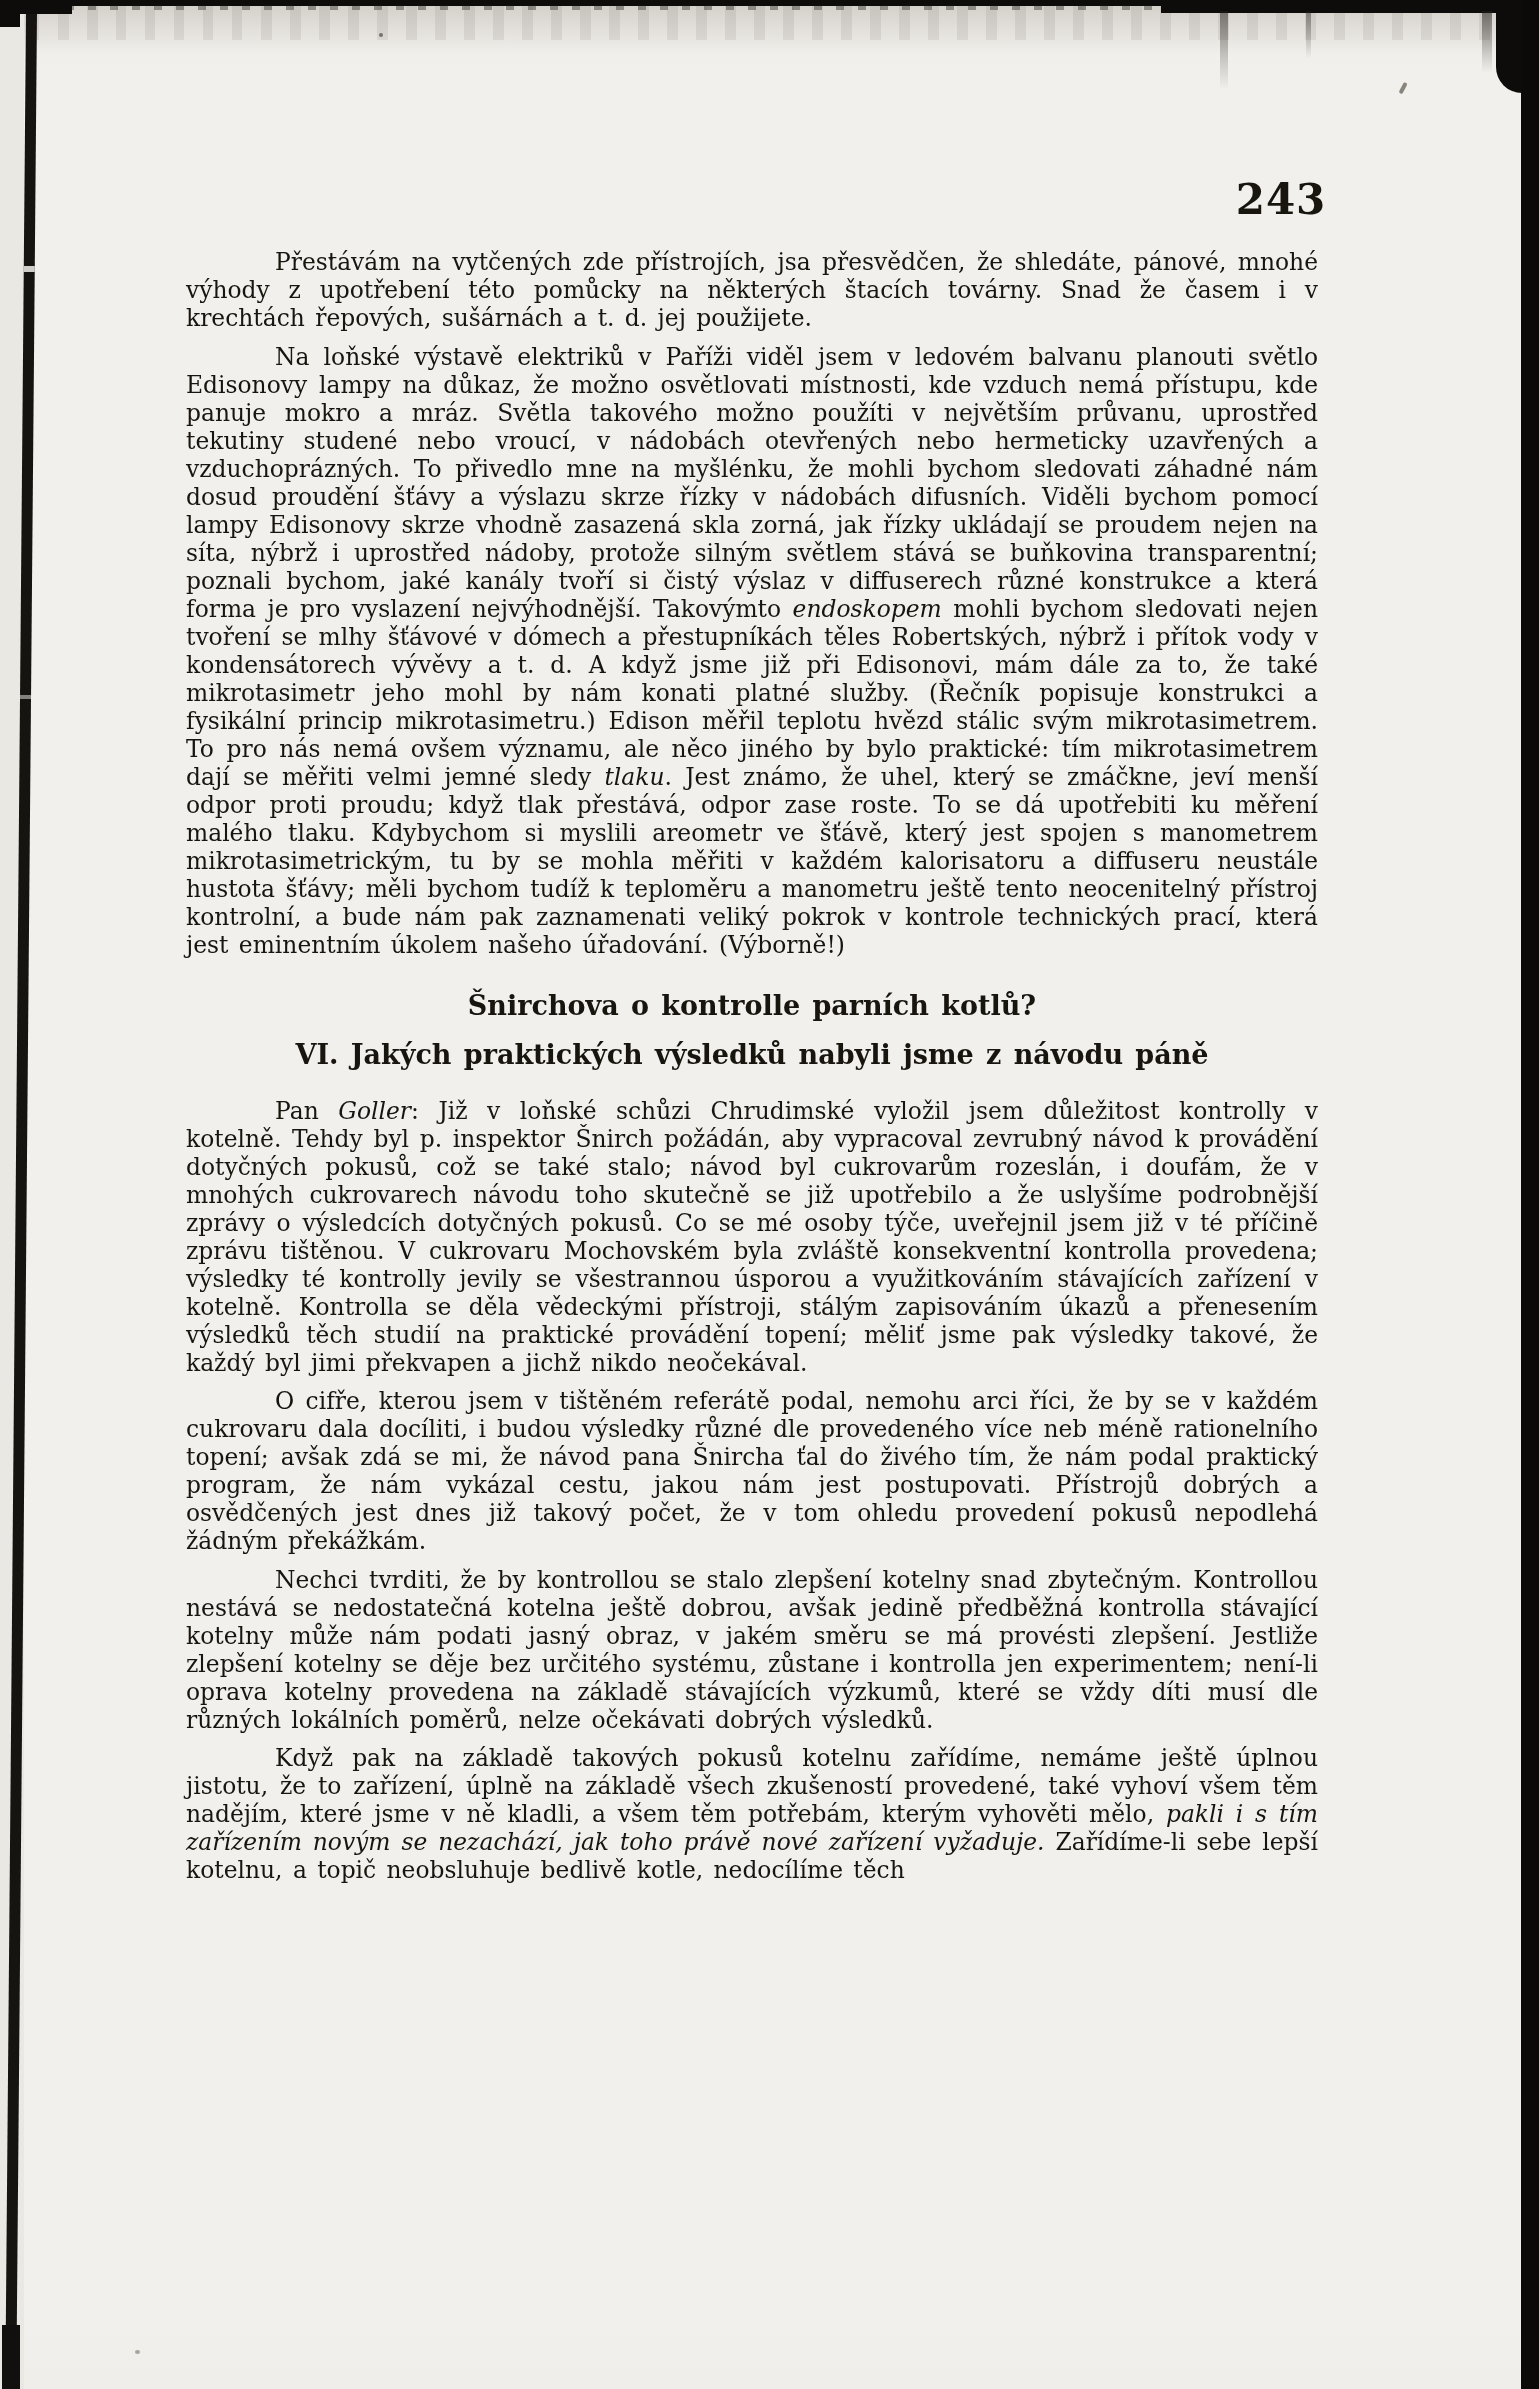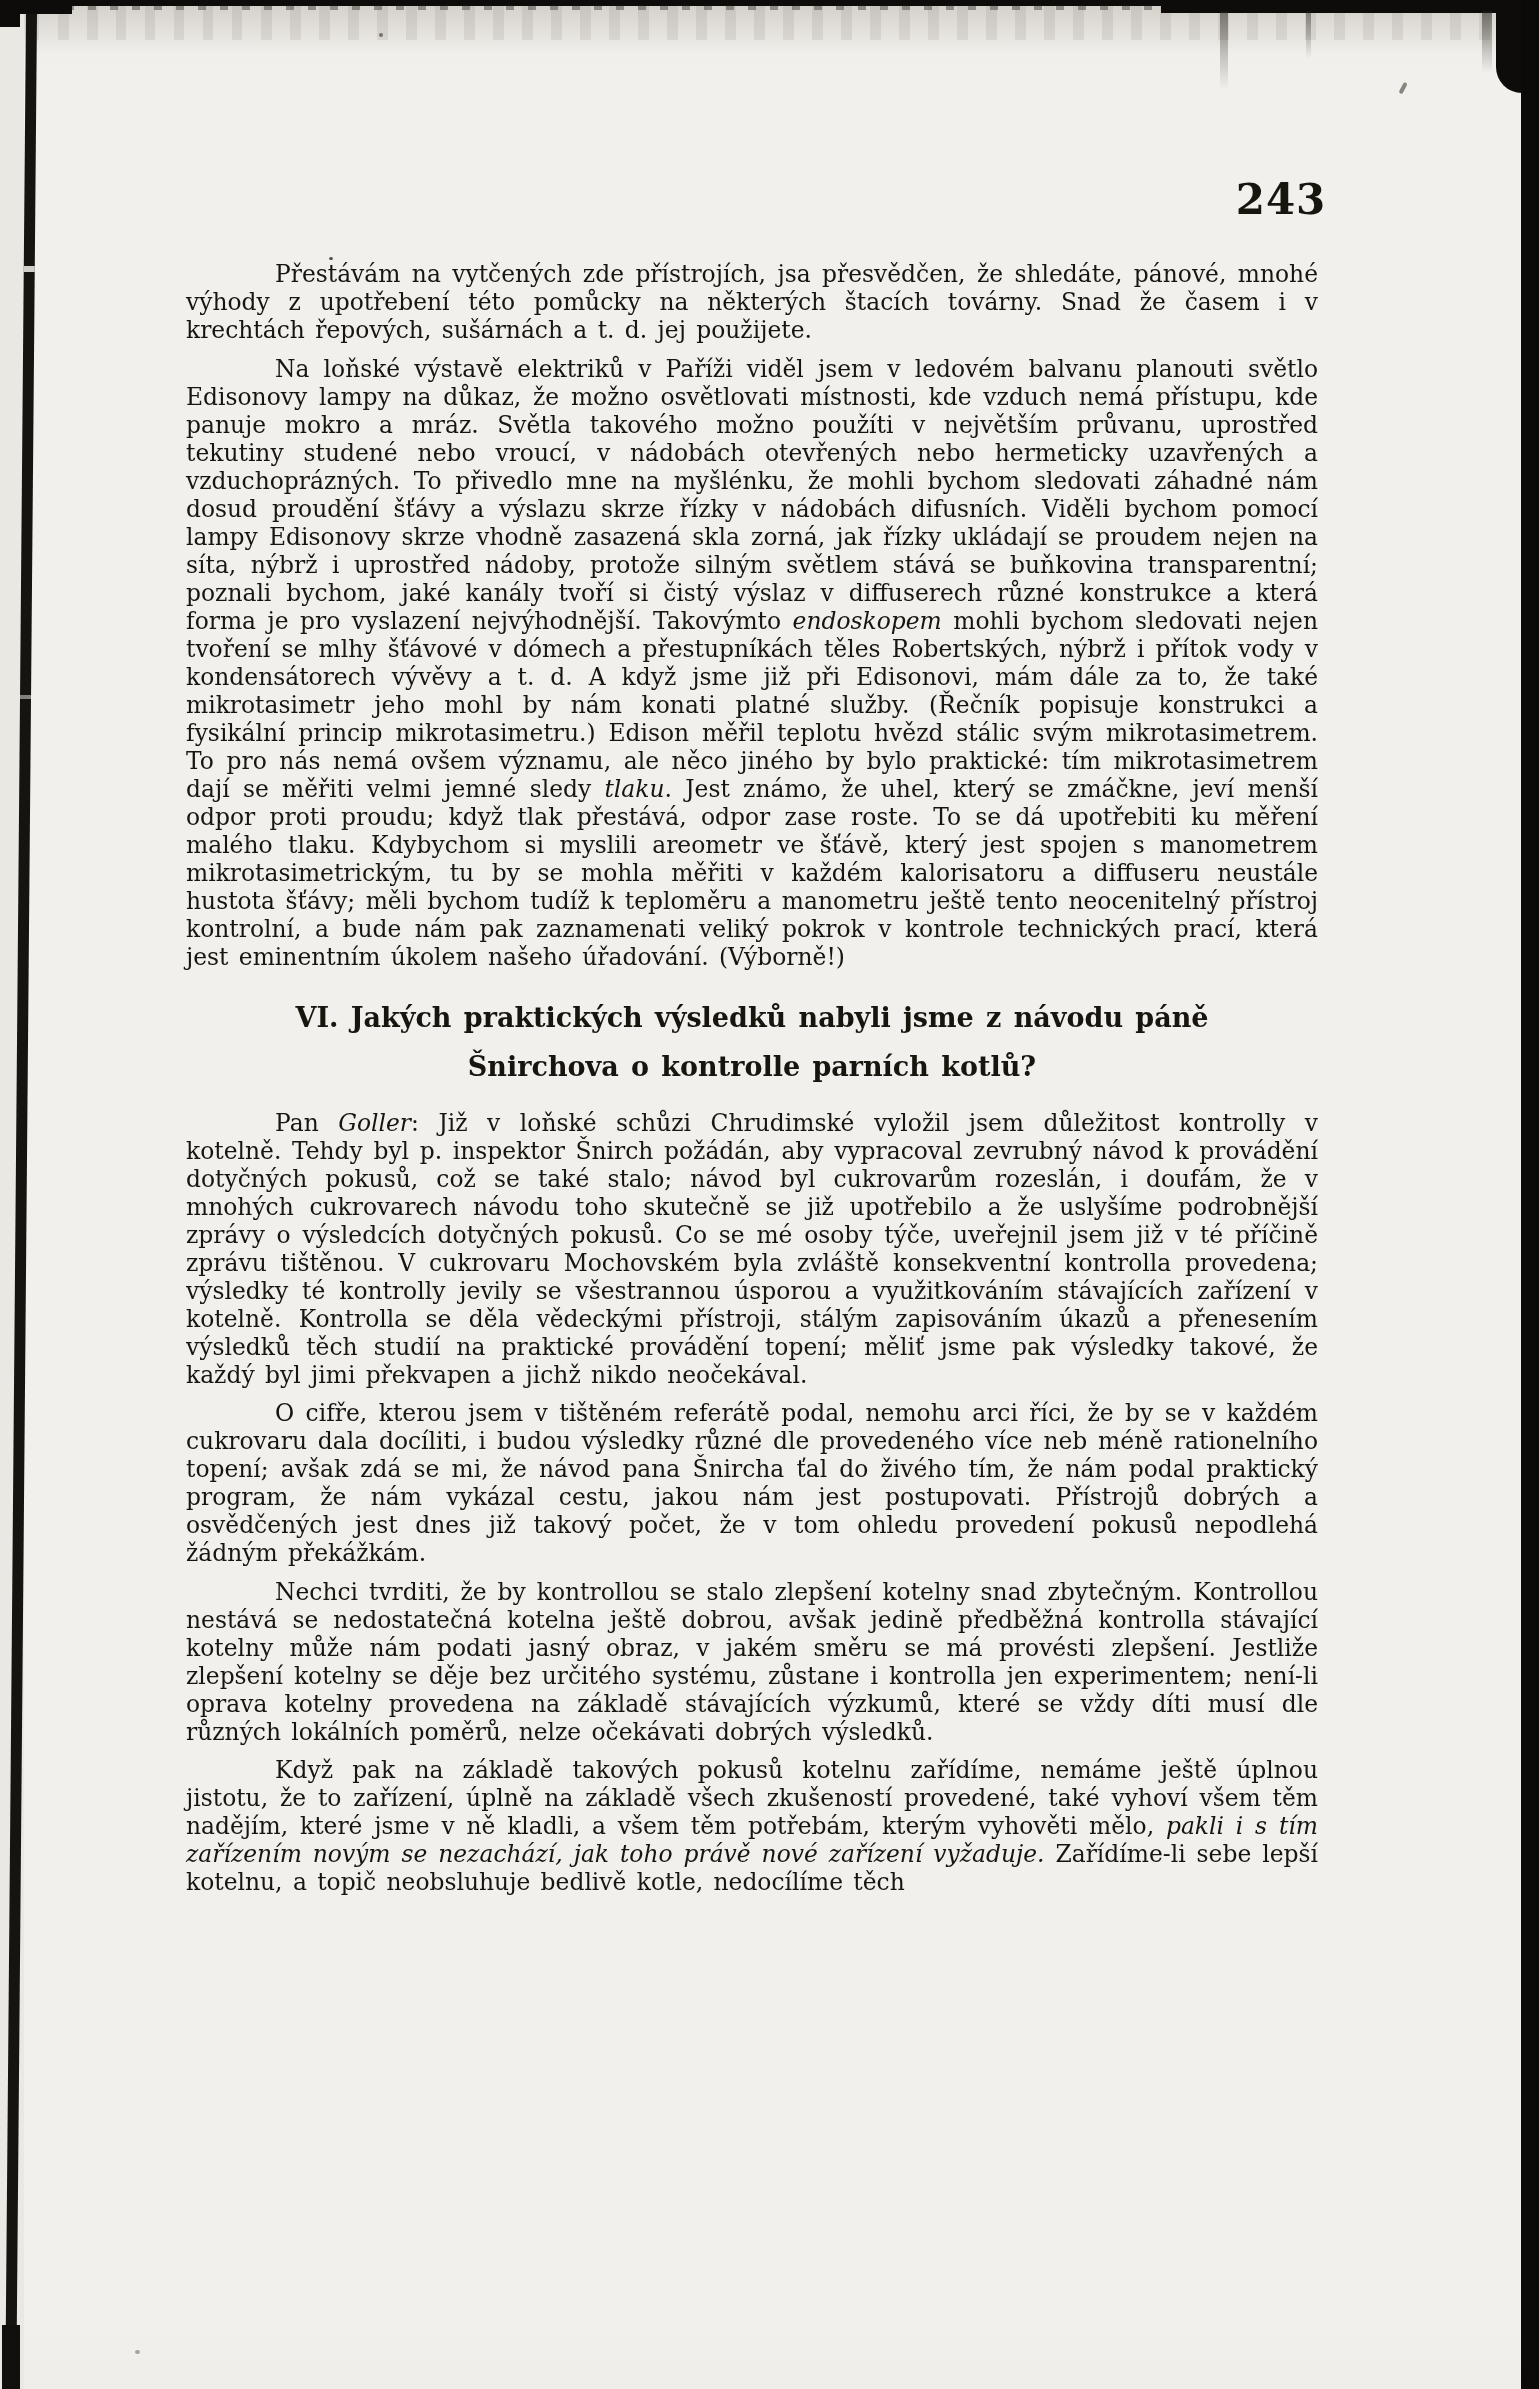--- a/index.html
+++ b/index.html
@@ -35,21 +35,21 @@
   #speck-1{left:329px;top:257px;width:4.3px;height:3.3px;background:#55504a;}
   #speck-2{left:1401px;top:82px;width:3.8px;height:12.4px;background:#8a857c;border-radius:1.9px;transform:rotate(28deg);}
   #speck-3{left:135px;top:2350px;width:4.8px;height:3.8px;background:#a9a49b;}
   #speck-4{left:379px;top:33px;width:4.3px;height:4.3px;background:#77726a;}
 
   .pagenum{
     position:absolute;left:1226px;top:175px;width:110px;text-align:center;
     font-size:42px;font-weight:700;letter-spacing:1px;color:var(--ink);
   }
   .text-block{
-    position:absolute;left:186px;top:260px;width:1132px;color:var(--ink);
+    position:absolute;left:186px;top:248px;width:1132px;color:var(--ink);
     font-size:23.4px;line-height:28px;word-spacing:2.9px;
   }
   .para{
     margin:0 0 10.5px 0;text-align:justify;text-indent:89px;hyphens:none;
   }
   .para .it{font-style:italic;}
   .heading{
     margin:22px 0 18px 0;text-align:center;font-weight:700;
     font-size:27px;line-height:49px;
   }
@@ -81,21 +81,21 @@
 <div class="speck" id="speck-2"></div>
 <div class="speck" id="speck-3"></div>
 <div class="speck" id="speck-4"></div>
 
 <div class="pagenum">243</div>
 
 <div class="text-block">
   <p class="para"><span>Přestávám na vytčených zde přístrojích, jsa přesvědčen, že shledáte, pánové, mnohé výhody z upotřebení této pomůcky na některých štacích továrny. Snad že časem i v krechtách řepových, sušárnách a t. d. jej použijete.</span></p>
   <p class="para"><span>Na loňské výstavě elektriků v Paříži viděl jsem v ledovém balvanu planouti světlo Edisonovy lampy na důkaz, že možno osvětlovati místnosti, kde vzduch nemá přístupu, kde panuje mokro a mráz. Světla takového možno použíti v největším průvanu, uprostřed tekutiny studené nebo vroucí, v nádobách otevřených nebo hermeticky uzavřených a vzduchoprázných. To přivedlo mne na myšlénku, že mohli bychom sledovati záhadné nám dosud proudění šťávy a výslazu skrze řízky v nádobách difusních. Viděli bychom pomocí lampy Edisonovy skrze vhodně zasazená skla zorná, jak řízky ukládají se proudem nejen na síta, nýbrž i uprostřed nádoby, protože silným světlem stává se buňkovina transparentní; poznali bychom, jaké kanály tvoří si čistý výslaz v diffuserech různé konstrukce a která forma je pro vyslazení nejvýhodnější. Takovýmto </span><span class="it">endoskopem</span><span> mohli bychom sledovati nejen tvoření se mlhy šťávové v dómech a přestupníkách těles Robertských, nýbrž i přítok vody v kondensátorech vývěvy a t. d. A když jsme již při Edisonovi, mám dále za to, že také mikrotasimetr jeho mohl by nám konati platné služby. (Řečník popisuje konstrukci a fysikální princip mikrotasimetru.) Edison měřil teplotu hvězd stálic svým mikrotasimetrem. To pro nás nemá ovšem významu, ale něco jiného by bylo praktické: tím mikrotasimetrem dají se měřiti velmi jemné sledy </span><span class="it">tlaku</span><span>. Jest známo, že uhel, který se zmáčkne, jeví menší odpor proti proudu; když tlak přestává, odpor zase roste. To se dá upotřebiti ku měření malého tlaku. Kdybychom si myslili areometr ve šťávě, který jest spojen s manometrem mikrotasimetrickým, tu by se mohla měřiti v každém kalorisatoru a diffuseru neustále hustota šťávy; měli bychom tudíž k teploměru a manometru ještě tento neocenitelný přístroj kontrolní, a bude nám pak zaznamenati veliký pokrok v kontrole technických prací, která jest eminentním úkolem našeho úřadování. (Výborně!)</span></p>
   <div class="heading">
+    <div>Šnirchova o kontrolle parních kotlů?</div>
     <div>VI. Jakých praktických výsledků nabyli jsme z návodu páně</div>
-    <div>Šnirchova o kontrolle parních kotlů?</div>
   </div>
   <p class="para"><span>Pan </span><span class="it">Goller</span><span>: Již v loňské schůzi Chrudimské vyložil jsem důležitost kontrolly v kotelně. Tehdy byl p. inspektor Šnirch požádán, aby vypracoval zevrubný návod k provádění dotyčných pokusů, což se také stalo; návod byl cukrovarům rozeslán, i doufám, že v mnohých cukrovarech návodu toho skutečně se již upotřebilo a že uslyšíme podrobnější zprávy o výsledcích dotyčných pokusů. Co se mé osoby týče, uveřejnil jsem již v té příčině zprávu tištěnou. V cukrovaru Mochovském byla zvláště konsekventní kontrolla provedena; výsledky té kontrolly jevily se všestrannou úsporou a využitkováním stávajících zařízení v kotelně. Kontrolla se děla vědeckými přístroji, stálým zapisováním úkazů a přenesením výsledků těch studií na praktické provádění topení; měliť jsme pak výsledky takové, že každý byl jimi překvapen a jichž nikdo neočekával.</span></p>
   <p class="para"><span>O cifře, kterou jsem v tištěném referátě podal, nemohu arci říci, že by se v každém cukrovaru dala docíliti, i budou výsledky různé dle provedeného více neb méně rationelního topení; avšak zdá se mi, že návod pana Šnircha ťal do živého tím, že nám podal praktický program, že nám vykázal cestu, jakou nám jest postupovati. Přístrojů dobrých a osvědčených jest dnes již takový počet, že v tom ohledu provedení pokusů nepodlehá žádným překážkám.</span></p>
   <p class="para"><span>Nechci tvrditi, že by kontrollou se stalo zlepšení kotelny snad zbytečným. Kontrollou nestává se nedostatečná kotelna ještě dobrou, avšak jedině předběžná kontrolla stávající kotelny může nám podati jasný obraz, v jakém směru se má provésti zlepšení. Jestliže zlepšení kotelny se děje bez určitého systému, zůstane i kontrolla jen experimentem; není-li oprava kotelny provedena na základě stávajících výzkumů, které se vždy díti musí dle různých lokálních poměrů, nelze očekávati dobrých výsledků.</span></p>
   <p class="para"><span>Když pak na základě takových pokusů kotelnu zařídíme, nemáme ještě úplnou jistotu, že to zařízení, úplně na základě všech zkušeností provedené, také vyhoví všem těm nadějím, které jsme v ně kladli, a všem těm potřebám, kterým vyhověti mělo, </span><span class="it">pakli i s tím zařízením novým se nezachází, jak toho právě nové zařízení vyžaduje.</span><span> Zařídíme-li sebe lepší kotelnu, a topič neobsluhuje bedlivě kotle, nedocílíme těch</span></p>
 </div>
 
 
 </body></html>

